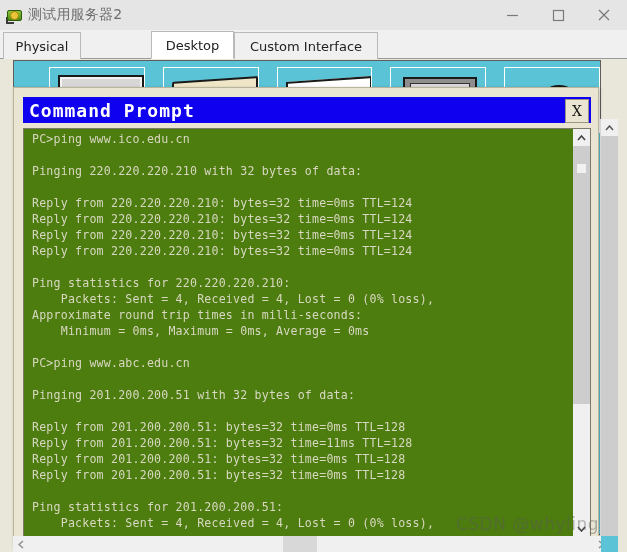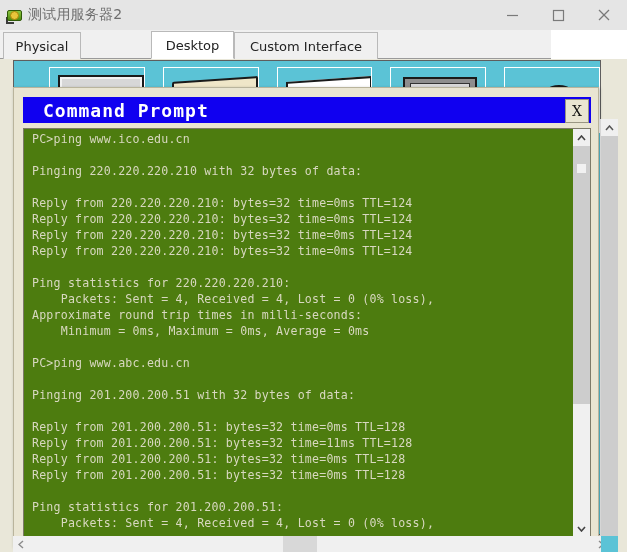--- a/index.html
+++ b/index.html
@@ -73,21 +73,21 @@
   .wc {
     width: 46px; height: 30px;
     display: flex; align-items: center; justify-content: center;
   }
   .wc svg { display: block; }
 
   
   .tabstrip {
     position: absolute;
     left: 0; top: 30px;
-    width: 551px; height: 29px;
+    width: 627px; height: 29px;
     background: #f0f0f0;
     border-bottom: 1px solid #9a9a9a;
     box-sizing: border-box;
   }
   .tab {
     position: absolute;
     top: 2px;
     height: 27px;
     box-sizing: border-box;
     background: #f0f0f0;
@@ -263,21 +263,20 @@
     box-shadow: 1px 1px 3px rgba(0,0,0,0.25);
   }
   .cmd-title {
     position: absolute;
     left: 9px; top: 9px;
     width: 568px; height: 26px;
     background: #1000f0;
     display: flex;
     align-items: center;
     box-sizing: border-box;
-    padding-left: 14px;
   }
   .cmd-title .label {
     color: #ffffff;
     font-family: "DejaVu Sans Mono", monospace;
     font-size: 18px;
     font-weight: bold;
     letter-spacing: 1px;
     margin-left: 6px;
   }
   .cmd-close {
@@ -500,16 +499,17 @@
       <div class="thumb"></div>
       <div class="arrow right">
         <svg width="6" height="9" viewBox="0 0 6 9">
             <polyline points="1,1 5,4.5 1,8" fill="none" stroke="#8a8a8a" stroke-width="1.4"></polyline>
           </svg>
       </div>
     </div>
 
     <div class="corner-teal"></div>
 
+    <div class="watermark">CSDN @whyling</div>
 
   </div>
 
 </div>
 
 </body></html>

